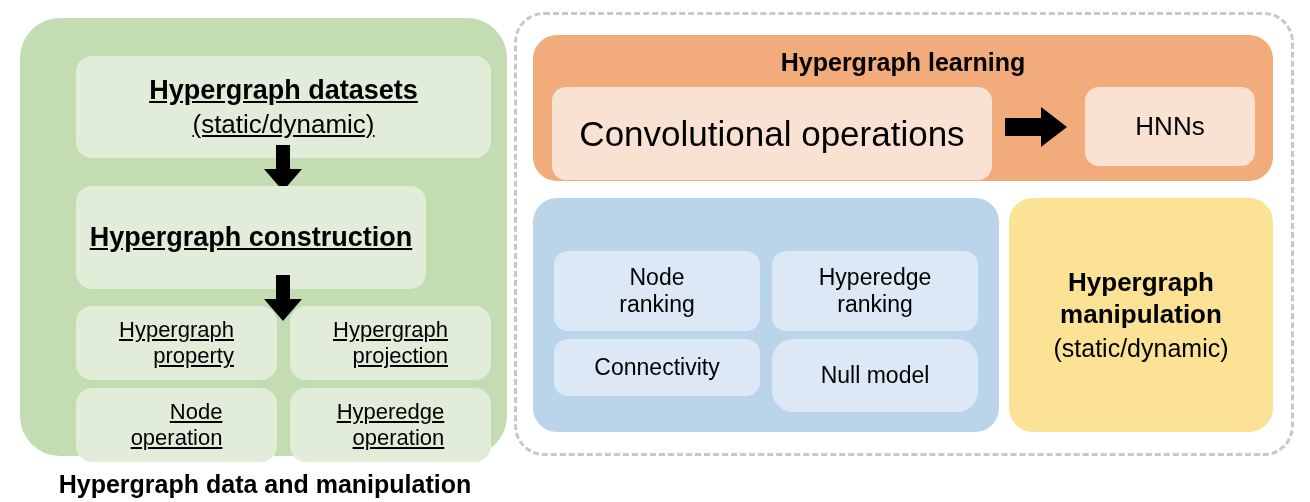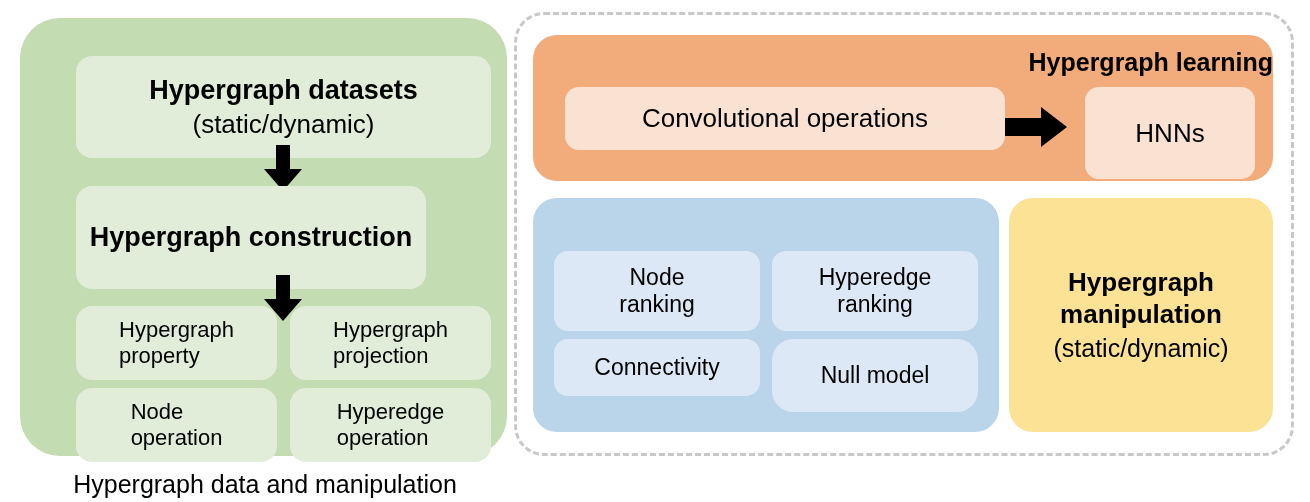--- a/index.html
+++ b/index.html
@@ -26,22 +26,23 @@
 
   .panel {
     border-radius: 34px;
   }
 
   .subbox {
     border-radius: 14px;
     display: flex;
     align-items: center;
     justify-content: center;
-    text-align: left;
+    text-align: right;
     line-height: 1.18;
+    text-decoration: underline;
   }
 
   .t-bold { font-weight: bold; }
 
   
   #green-panel {
     left: 20px;
     top: 18px;
     width: 487px;
     height: 438px;
@@ -102,39 +103,38 @@
   #orange-panel {
     left: 533px;
     top: 35px;
     width: 740px;
     height: 146px;
     background: #f2ab7a;
     border-radius: 24px;
   }
   #orange-title {
     left: 0; top: 13px; width: 740px;
-    text-align: right;
+    text-align: center;
     font-size: 25px;
     font-weight: bold;
   }
   .orange-box {
     background: #fae2d2;
     border-radius: 14px;
     display: flex;
     align-items: center;
     justify-content: center;
     text-align: center;
   }
   #box-conv-ops {
-    left: 19px; top: 52px; width: 440px; height: 63px;
-    font-size: 26px;
-    margin-left: 13px;
+    left: 19px; top: 52px; width: 440px; height: 93px;
+    font-size: 35px;
   }
   #box-hnns {
-    left: 552px; top: 52px; width: 170px; height: 92px;
+    left: 552px; top: 52px; width: 170px; height: 79px;
     font-size: 26px;
   }
   #arrow-right {
     left: 472px; top: 72px; width: 62px; height: 40px;
   }
 
   
   #blue-panel {
     left: 533px;
     top: 198px;
@@ -178,21 +178,21 @@
     flex-direction: column;
     text-align: center;
     line-height: 1.2;
   }
   #yellow-panel .line-b { font-weight: bold; font-size: 26px; }
   #yellow-panel .line-n { font-weight: normal; font-size: 25px; margin-top: 3px; }
 
   
   .caption {
     font-size: 25px;
-    font-weight: normal;
+    font-weight: bold;
     text-align: center;
   }
   #caption-left  { left: 10px;  top: 470px; width: 510px; }
   #caption-right { left: 520px; top: 470px; width: 780px; }
 
   svg { display: block; overflow: visible; }
 </style>
 </head>
 <body>
 

